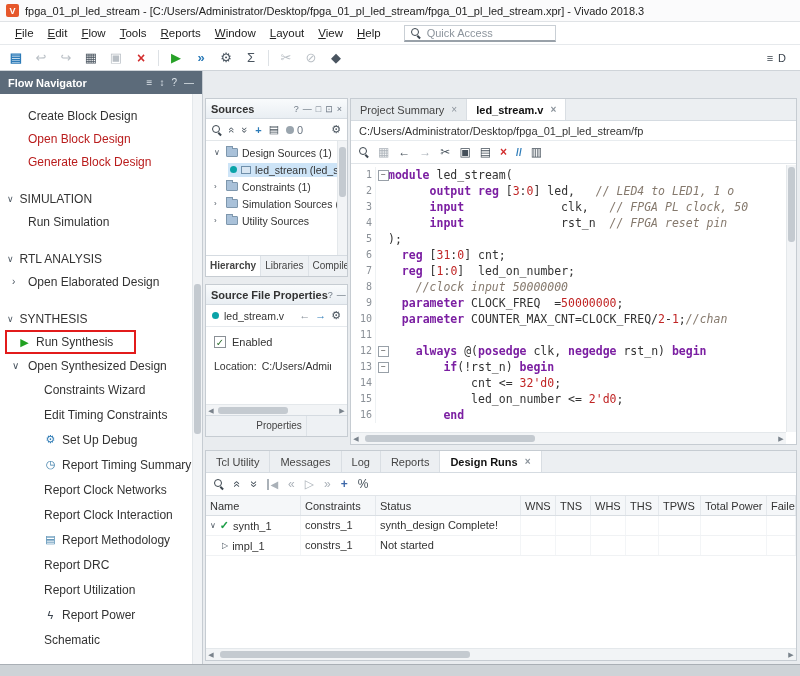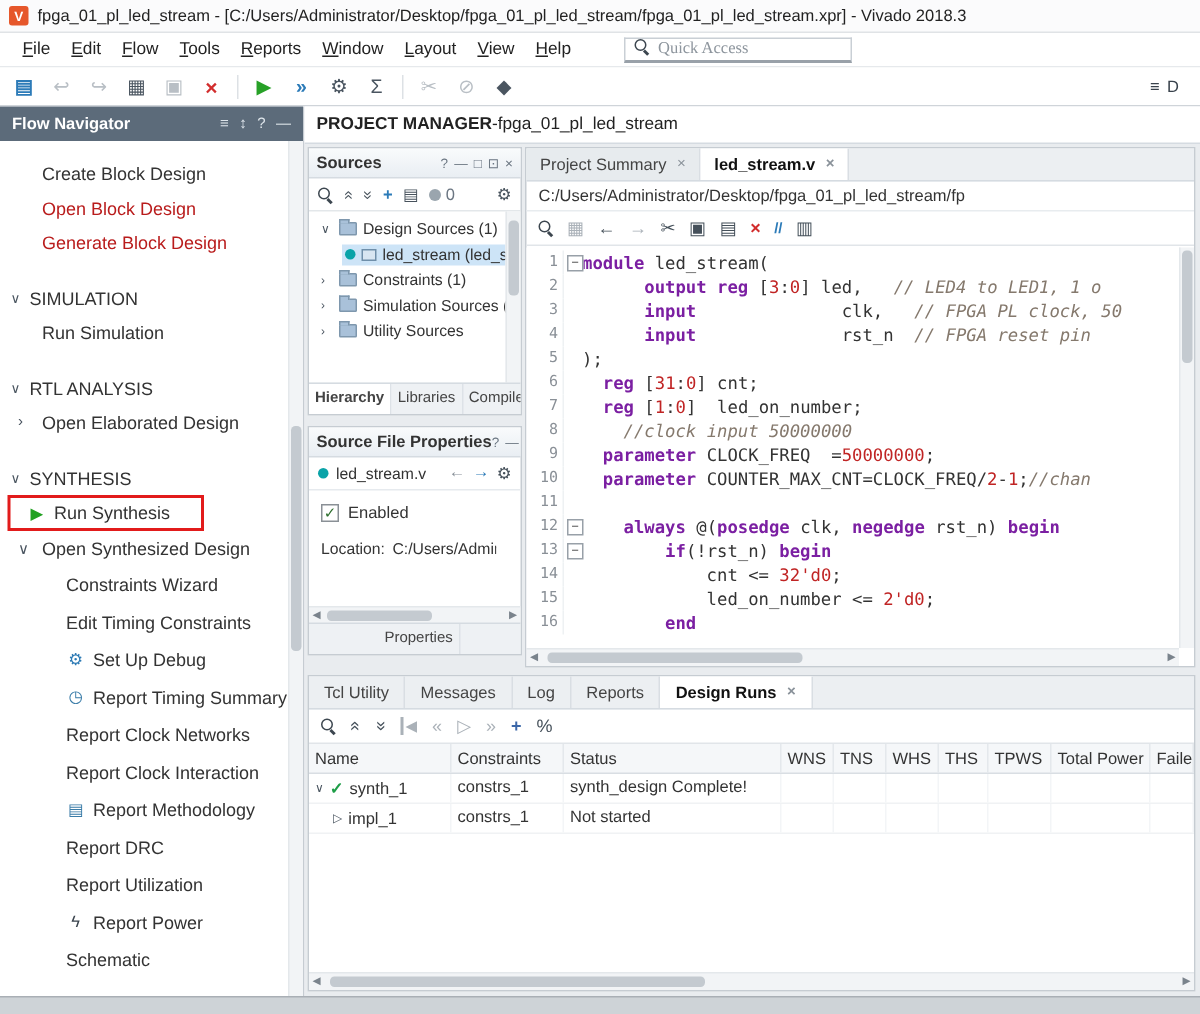--- a/index.html
+++ b/index.html
@@ -8,21 +8,21 @@
   .app{position:absolute;inset:0;background:#fff;}
 
   
   .titlebar{position:absolute;left:0;top:0;right:0;height:22px;background:#fbfbfc;border-bottom:1px solid #e0e3e6;display:flex;align-items:center;gap:6px;padding:0 6px;}
   .appicon{width:13px;height:13px;background:#e6572b;color:#fff;font-size:9px;font-weight:bold;display:flex;align-items:center;justify-content:center;border-radius:2px;flex:none;}
   .title-text{font-size:11px;color:#222;white-space:nowrap;overflow:hidden;}
   .menubar{position:absolute;left:0;top:22px;right:0;height:23px;background:#fff;border-bottom:1px solid #e6e9ec;display:flex;align-items:center;padding-left:8px;}
   #menu-items{display:flex;align-items:center;}
   .menu-item{padding:2px 7px;font-size:11.5px;color:#222;}
   .menu-item::first-letter{text-decoration:underline;}
-  .quick-access{margin-left:28px;display:flex;align-items:flex-start;gap:6px;width:152px;height:17px;padding:0 6px;border:1px solid #c9cfd5;border-bottom:2px solid #99a1a9;color:#8d959d;font-size:11px;font-family:Liberation Serif, serif;}
+  .quick-access{margin-left:16px;display:flex;align-items:center;gap:6px;width:152px;height:17px;padding:0 6px;border:1px solid #c9cfd5;border-bottom:2px solid #99a1a9;color:#8d959d;font-size:11px;}
   .toolbar{position:absolute;left:0;top:45px;right:0;height:26px;background:#fff;border-bottom:1px solid #cfd4d9;display:flex;align-items:center;gap:9px;padding:0 8px;}
   .tbi{font-size:13px;color:#4a5560;min-width:16px;text-align:center;line-height:1;}
   .tbi.gray{color:#b9bfc5;}
   .tbi.red{color:#d22d2d;font-weight:bold;font-size:14px;}
   .tbi.green{color:#27a127;}
   .tbi.blue{color:#2c7bb8;font-weight:bold;}
   .tb-sep{width:1px;height:16px;background:#dde1e5;}
   .tb-right{margin-left:auto;display:flex;align-items:center;gap:5px;padding-right:6px;color:#39424c;}
 
   
@@ -263,25 +263,20 @@
         <div class="fn-item lvl2">
           <span>Schematic</span>
         </div>
       </div>
     <div class="fn-vsb">
       <div class="sb-thumb" style="top:190px;height:150px;"></div>
     </div>
   </div>
 
   <div class="main">
-    <div class="pm-header">
-      <b>PROJECT MANAGER</b>
-        <span> - </span>
-        <span>fpga_01_pl_led_stream</span>
-    </div>
 
     <div class="panel sources">
       <div class="p-header">
         <span>Sources</span>
         <span class="p-hicons">
           <span>?</span>
           <span>—</span>
           <span>□</span>
           <span>⊡</span>
           <span>×</span>

